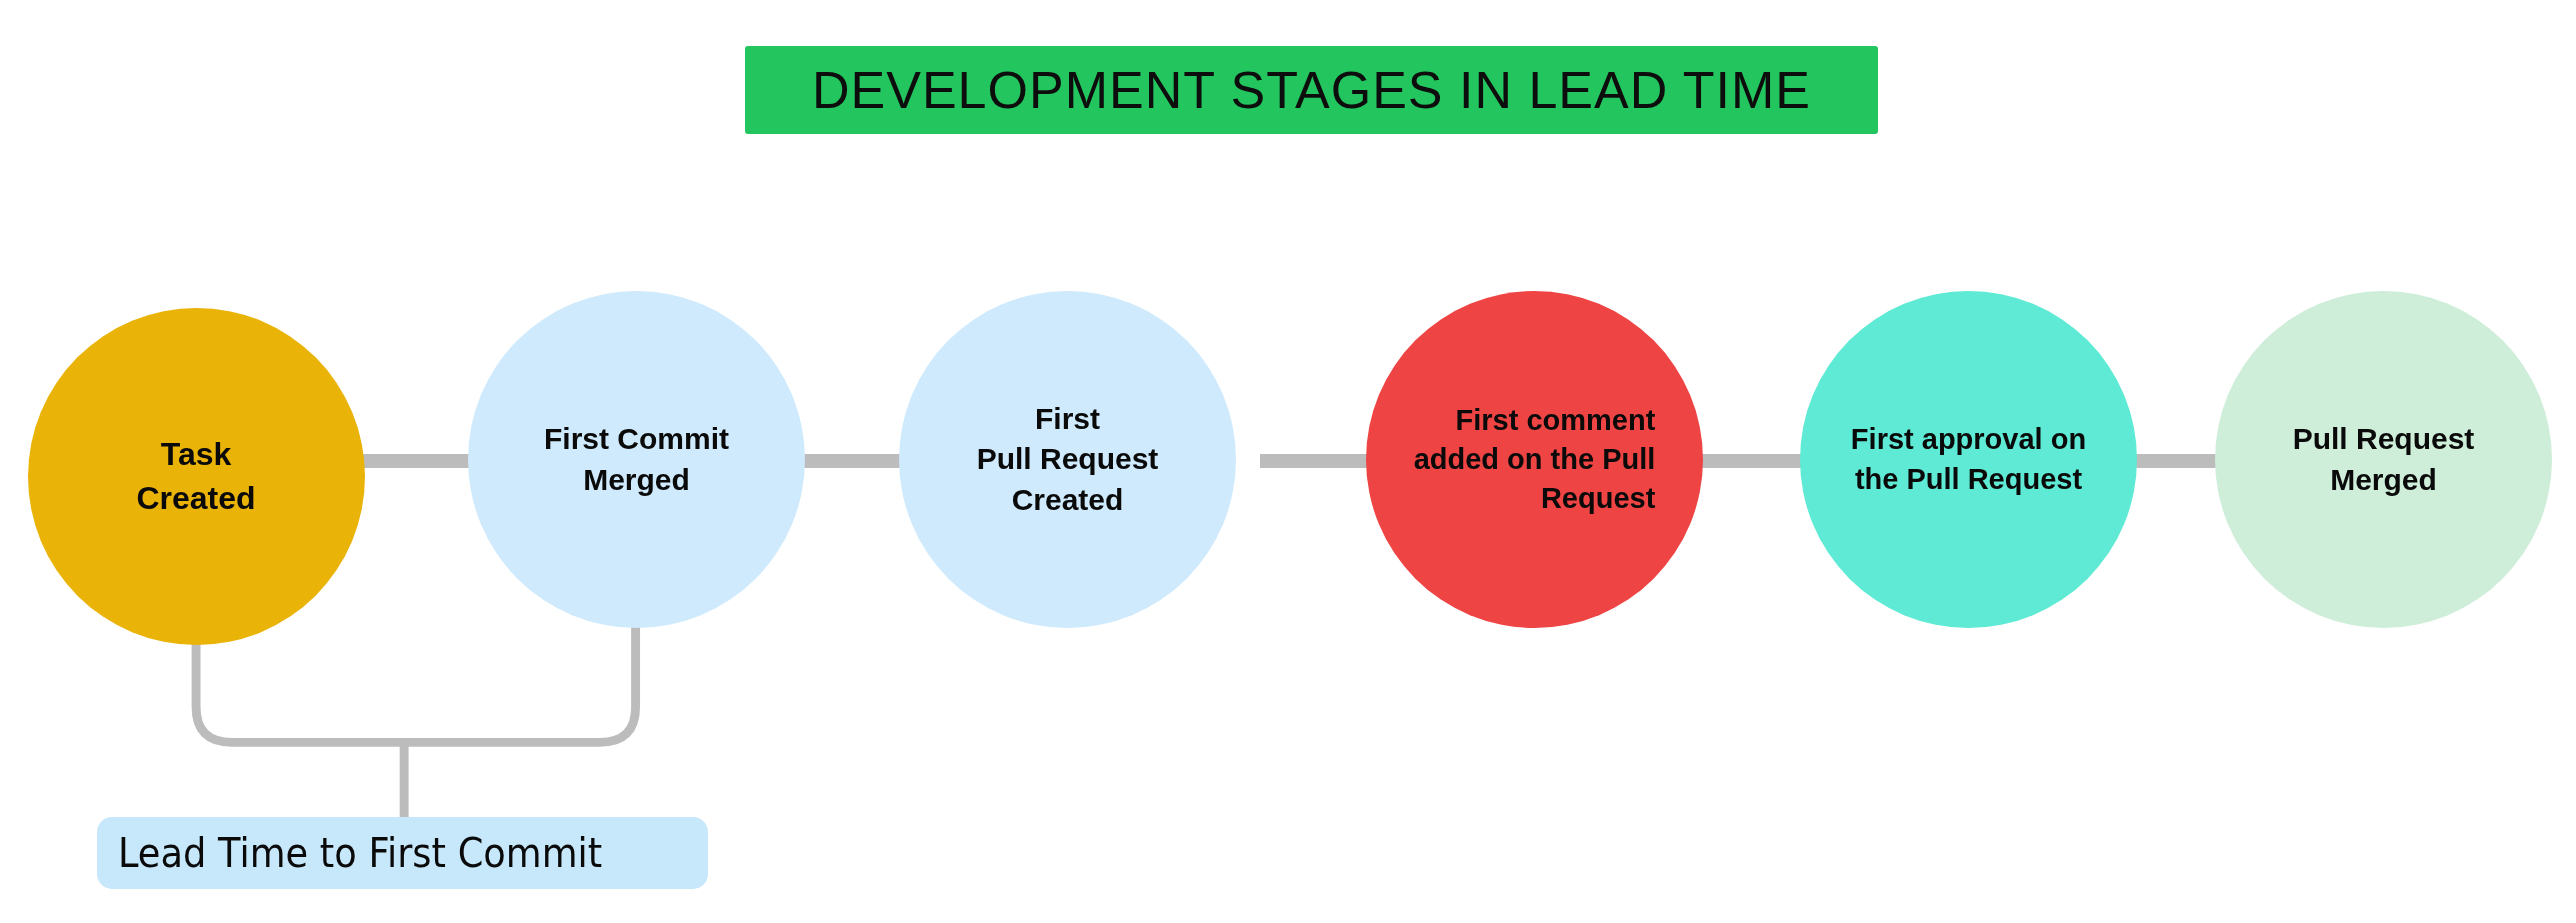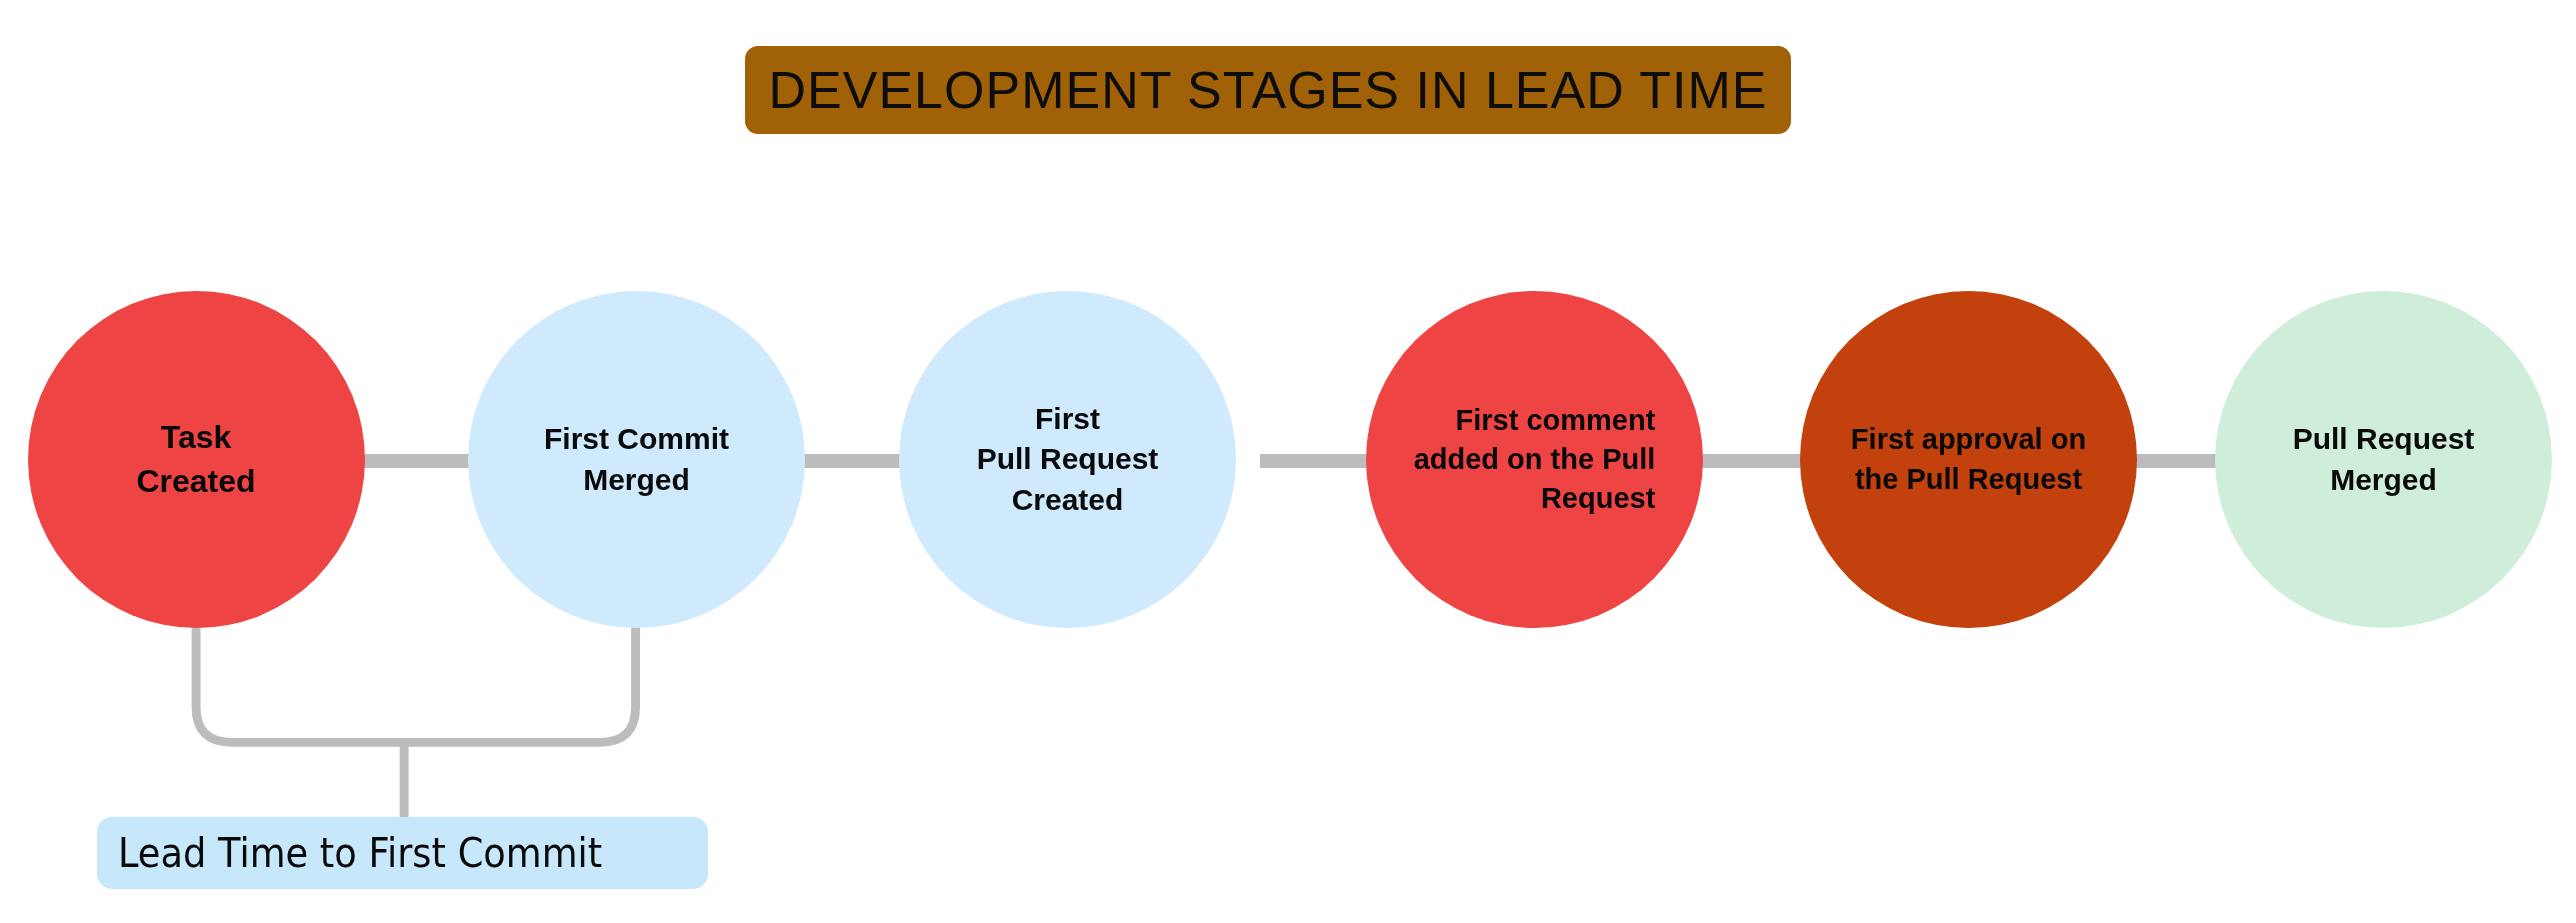--- a/index.html
+++ b/index.html
@@ -17,24 +17,24 @@
     height: 923px;
     background: #ffffff;
     overflow: hidden;
   }
 
   
   #title-banner {
     position: absolute;
     left: 745px;
     top: 46px;
-    width: 1046px;
+    width: 1133px;
     height: 88px;
-    background: #a16207;
-    border-radius: 13px;
+    background: #22c55e;
+    border-radius: 3px;
     display: flex;
     align-items: center;
     justify-content: center;
     box-sizing: border-box;
   }
   #title-text {
     font-family: "Liberation Sans", sans-serif;
     font-size: 52px;
     font-weight: 400;
     color: #0d0d0d;
@@ -127,21 +127,21 @@
   <svg id="bracket-group" viewBox="0 0 3750 1344" width="2576" height="923" xmlns="http://www.w3.org/2000/svg">
     <path d="M 285 905
              L 285 1029
              Q 285 1081 337 1081
              L 873 1081
              Q 925 1081 925 1029
              L 925 905" fill="none" stroke="#bcbcbc" stroke-width="13" stroke-linecap="butt"></path>
     <path d="M 588 1081 L 588 1194" fill="none" stroke="#bcbcbc" stroke-width="13" stroke-linecap="butt"></path>
   </svg>
 
-  <div class="stage-node" style="left:27.5px; top:291px; width:337px; height:337px; background:#ef4444;text-align:center;">
+  <div class="stage-node" style="left:27.5px; top:308px; width:337px; height:337px; background:#eab308;text-align:center;">
     <span class="stage-label" style="font-size:32px;">Task
 Created</span>
   </div>
 
   <div class="stage-node" style="left:468px; top:291px; width:337px; height:337px; background:#cfeafc;">
     <span class="stage-label" style="font-size:30px;">First Commit
 Merged</span>
   </div>
 
   <div class="stage-node" style="left:899px; top:291px; width:337px; height:337px; background:#cfeafc;">
@@ -149,21 +149,21 @@
 Pull Request
 Created</span>
   </div>
 
   <div class="stage-node" style="left:1366px; top:291px; width:337px; height:337px; background:#ef4444;text-align:right;">
     <span class="stage-label" style="font-size:29px;">First comment
 added on the Pull
 Request</span>
   </div>
 
-  <div class="stage-node" style="left:1800px; top:291px; width:337px; height:337px; background:#c2410c;">
+  <div class="stage-node" style="left:1800px; top:291px; width:337px; height:337px; background:#5eead4;">
     <span class="stage-label" style="font-size:29px;">First approval on
 the Pull Request</span>
   </div>
 
   <div class="stage-node" style="left:2215px; top:291px; width:337px; height:337px; background:#ceeeda;">
     <span class="stage-label" style="font-size:30px;">Pull Request
 Merged</span>
   </div>
 
   <div id="lead-time-box">

